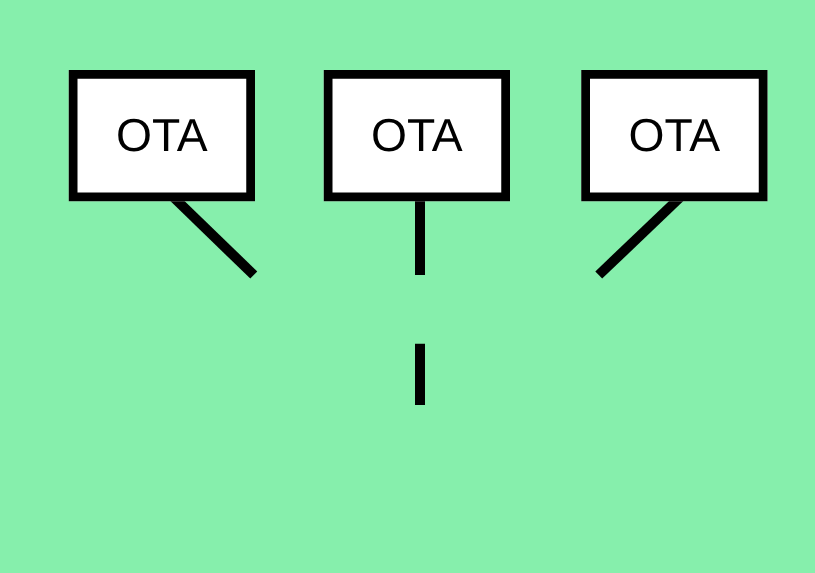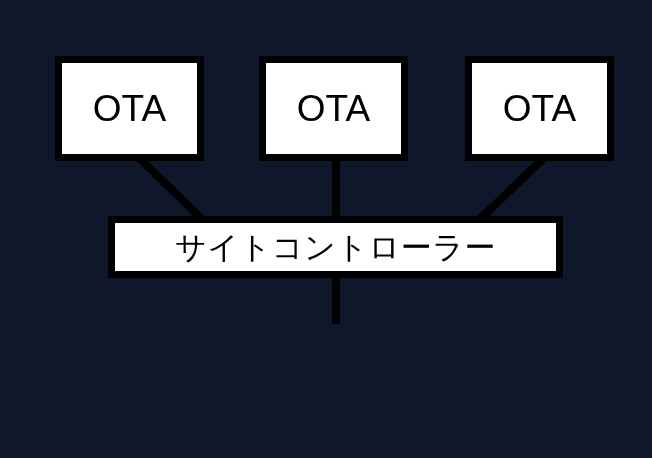--- a/index.html
+++ b/index.html
@@ -7,21 +7,21 @@
     padding: 0;
     background: #ffffff;
   }
   body {
     font-family: "Liberation Sans", "DejaVu Sans", sans-serif;
   }
   #canvas {
     position: relative;
     width: 652px;
     height: 458px;
-    background: #0f172a;
+    background: #86efac;
     overflow: hidden;
   }
   .diagram-svg {
     position: absolute;
     left: 0;
     top: 0;
     width: 652px;
     height: 458px;
   }
   .node {
@@ -94,18 +94,15 @@
   </div>
 
   <div class="node ota-node" id="ota-2">
     <span class="node-label">OTA</span>
   </div>
 
   <div class="node ota-node" id="ota-3">
     <span class="node-label">OTA</span>
   </div>
 
-  <div class="node" id="site-controller-node">
-    <span class="node-label">サイトコントローラー</span>
-  </div>
 
 
 </div>
 
 </body></html>

